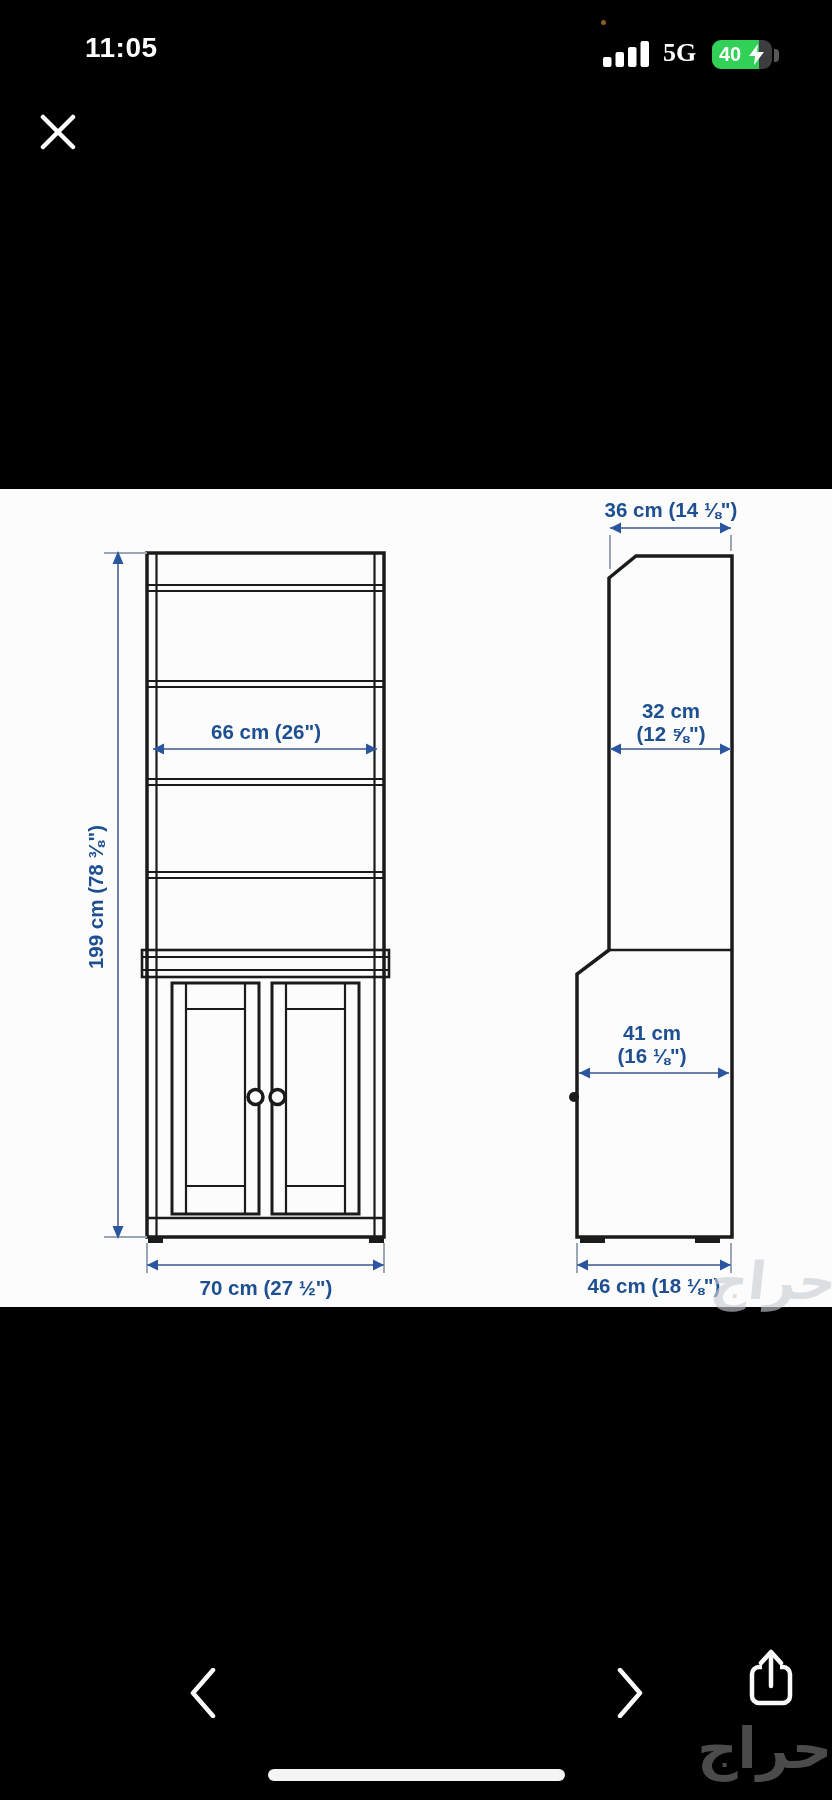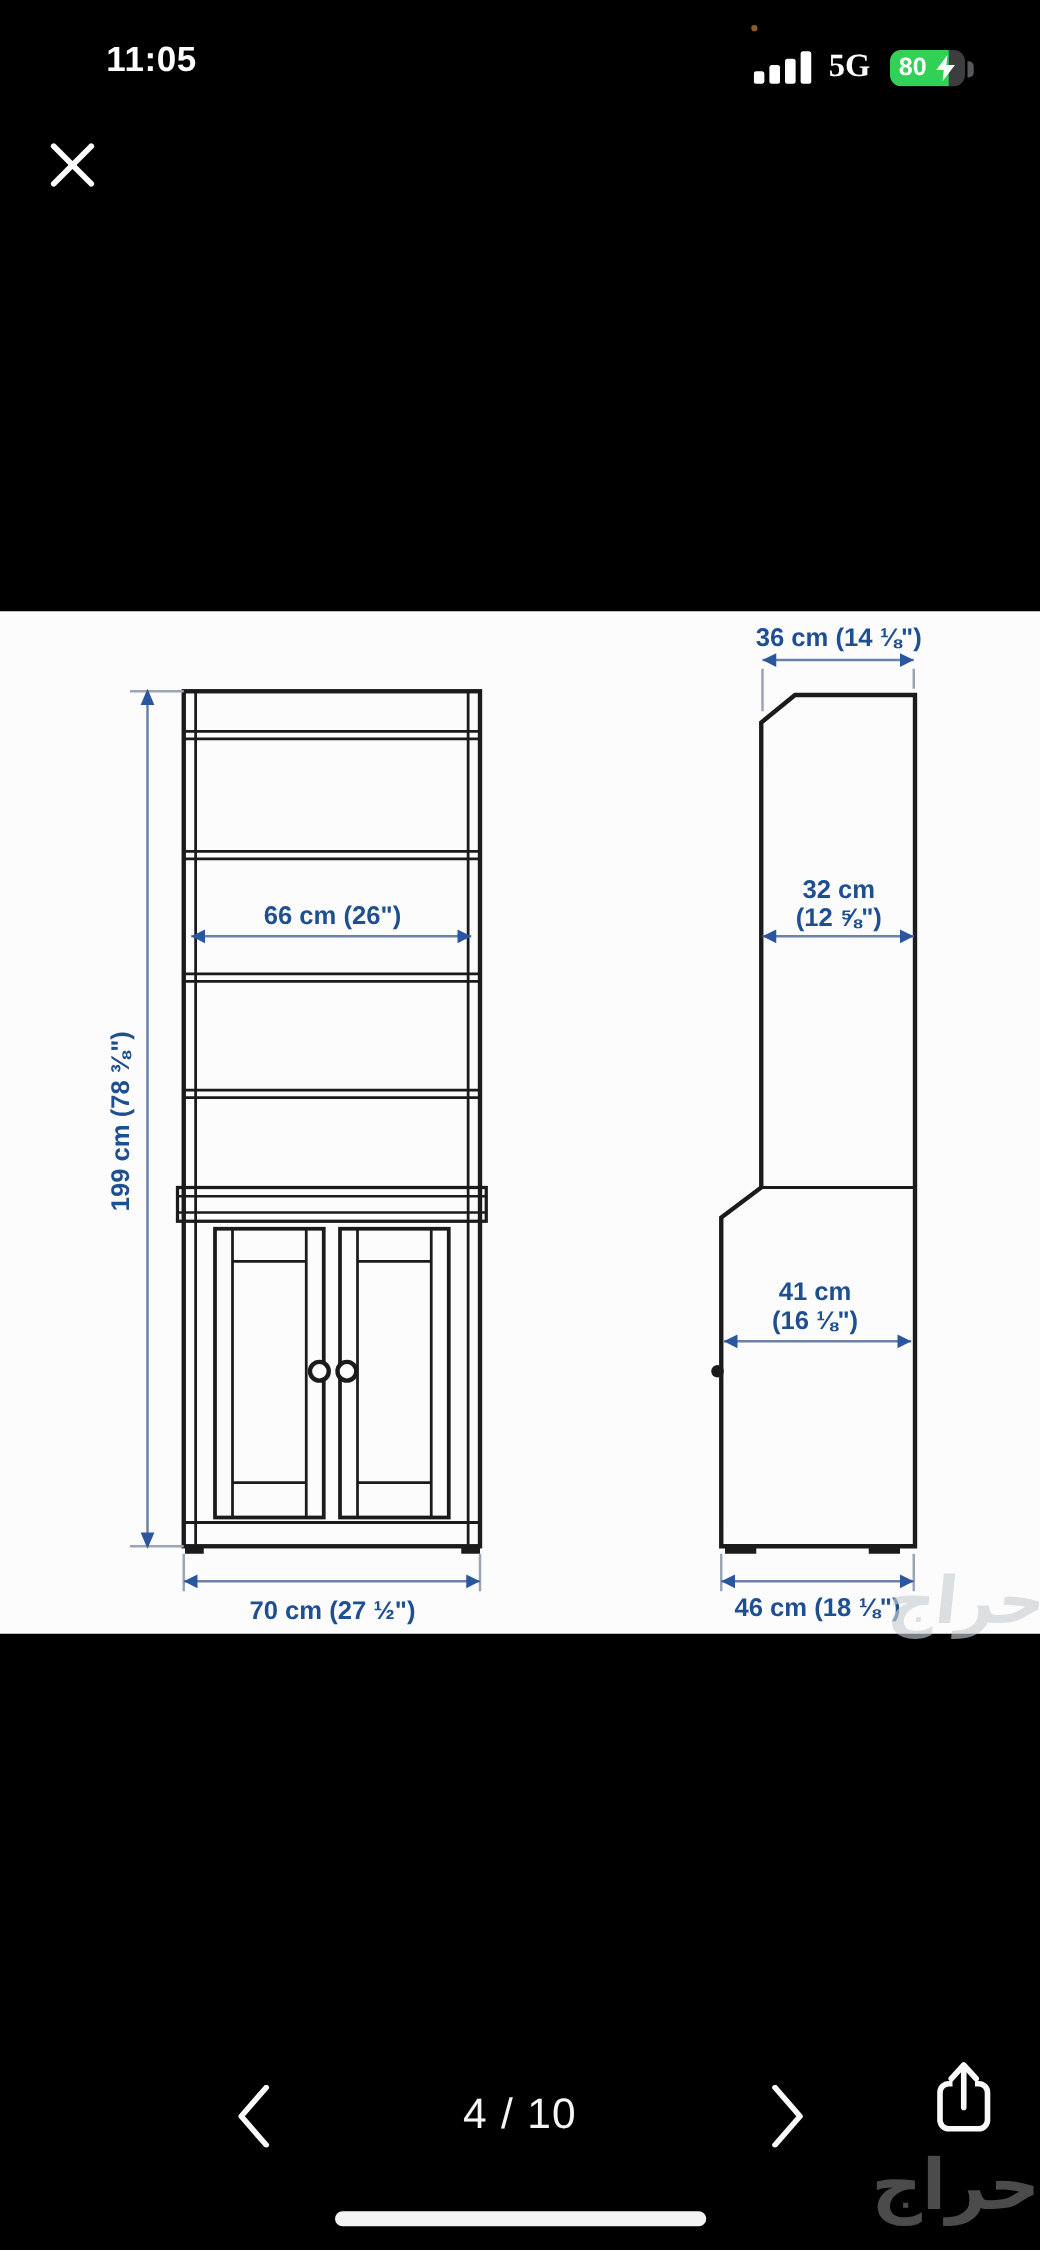--- a/index.html
+++ b/index.html
@@ -44,21 +44,21 @@
   <div class="cam-dot"></div>
   <svg class="signal" width="48" height="28" viewBox="0 0 48 28">
     <rect x="0" y="17" width="8.5" height="10" rx="2" fill="#fff"></rect>
     <rect x="12.5" y="12" width="8.5" height="15" rx="2" fill="#fff"></rect>
     <rect x="25" y="7" width="8.5" height="20" rx="2" fill="#fff"></rect>
     <rect x="37.5" y="1" width="8.5" height="26" rx="2" fill="#fff"></rect>
   </svg>
   <div class="net">5G</div>
   <div class="batt">
     <div class="batt-fill"></div>
-    <div class="batt-pct">80</div>
+    <div class="batt-pct">40</div>
     <svg class="batt-bolt" width="16" height="21" viewBox="0 0 16 21">
       <polygon points="9,0 0,12 6,12 5,21 15,8 8,8" fill="#fff"></polygon>
     </svg>
   </div>
   <div class="batt-nub"></div>
 
   <svg class="close-btn" width="36" height="36" viewBox="0 0 36 36">
     <line x1="3" y1="3" x2="33" y2="33" stroke="#fff" stroke-width="4.5" stroke-linecap="round"></line>
     <line x1="33" y1="3" x2="3" y2="33" stroke="#fff" stroke-width="4.5" stroke-linecap="round"></line>
   </svg>
@@ -154,21 +154,20 @@
       <text class="dim-label" x="652" y="574" text-anchor="middle">(16 ⅛")</text>
       <text class="dim-label" x="654" y="804" text-anchor="middle">46 cm (18 ⅛")</text>
     </svg>
 
     <div class="wm-ghost">حراج</div>
   </div>
 
   <svg class="chev chev-left" width="30" height="50" viewBox="0 0 30 50">
     <polyline points="25,2 5,25 25,48" fill="none" stroke="#fafafa" stroke-width="4.5" stroke-linecap="round" stroke-linejoin="round"></polyline>
   </svg>
-  <div class="pager">4 / 10</div>
   <svg class="chev chev-right" width="30" height="50" viewBox="0 0 30 50">
     <polyline points="5,2 25,25 5,48" fill="none" stroke="#fafafa" stroke-width="4.5" stroke-linecap="round" stroke-linejoin="round"></polyline>
   </svg>
   <svg class="share-btn" width="52" height="62" viewBox="0 0 52 62">
     <rect x="7" y="21" width="38" height="36" rx="7" fill="none" stroke="#fafafa" stroke-width="4.5"></rect>
     <rect x="17" y="17" width="18" height="9" fill="#000"></rect>
     <line x1="26" y1="8" x2="26" y2="40" stroke="#fafafa" stroke-width="4.5" stroke-linecap="round"></line>
     <polyline points="16,17 26,6 36,17" fill="none" stroke="#fafafa" stroke-width="4.5" stroke-linecap="round" stroke-linejoin="round"></polyline>
   </svg>
 

